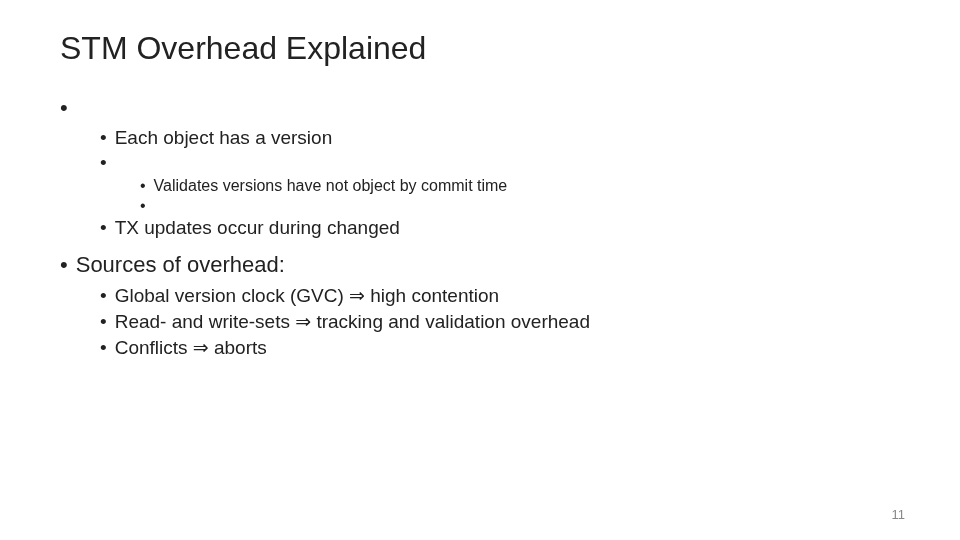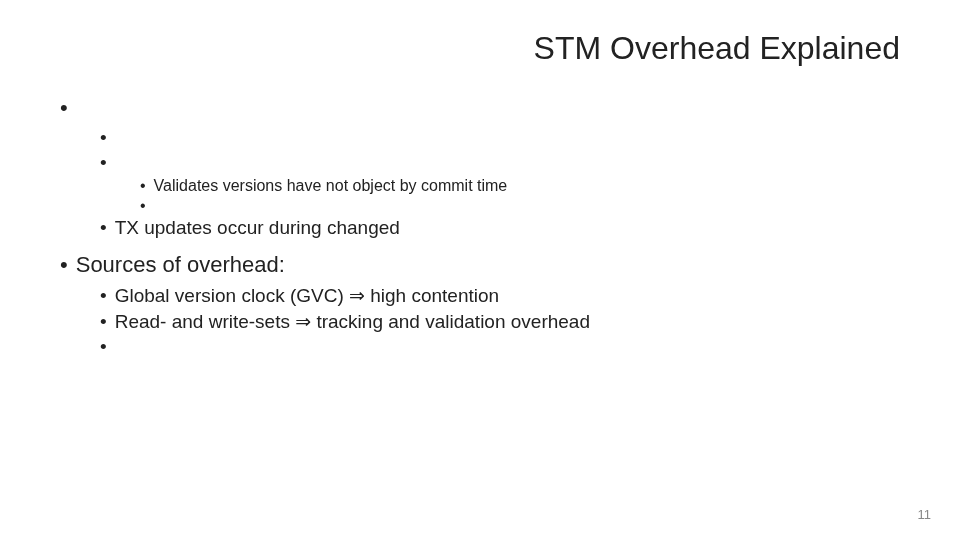--- a/index.html
+++ b/index.html
@@ -19,21 +19,21 @@
       align-items: center;
       justify-content: flex-start;
       padding: 30px 60px 20px 60px;
     }
 
     .slide-title {
       font-size: 32px;
       font-weight: 400;
       color: #222;
       margin-bottom: 28px;
-      text-align: right;
+      text-align: left;
       width: 100%;
     }
 
     .content {
       width: 100%;
       display: flex;
       flex-direction: column;
       gap: 0px;
     }
 
@@ -70,38 +70,39 @@
       gap: 8px;
     }
 
     .section-gap {
       margin-top: 10px;
     }
 
     .page-number {
       position: absolute;
       bottom: 18px;
-      right: 29px;
+      right: 55px;
       font-size: 13px;
       color: #888;
     }
   </style>
 </head>
 <body>
 
 <h1 class="slide-title">STM Overhead Explained</h1>
 
 <div class="content">
 
   <div class="bullet-l1">
     <span class="bullet-marker">•</span>
   </div>
 
   <div class="bullet-l2">
     <span class="bullet-marker">•</span>
+    <span>Each object has a version</span>
   </div>
 
   <div class="bullet-l2">
     <span class="bullet-marker">•</span>
   </div>
 
   <div class="bullet-l3">
     <span class="bullet-marker">•</span>
     <span>Validates versions have not object by commit time</span>
   </div>
@@ -125,17 +126,18 @@
     <span>Global version clock (GVC) ⇒ high contention</span>
   </div>
 
   <div class="bullet-l2">
     <span class="bullet-marker">•</span>
     <span>Read- and write-sets ⇒ tracking and validation overhead</span>
   </div>
 
   <div class="bullet-l2">
     <span class="bullet-marker">•</span>
+    <span>Conflicts ⇒ aborts</span>
   </div>
 
 </div>
 
 <div class="page-number">11</div>
 
 </body></html>

